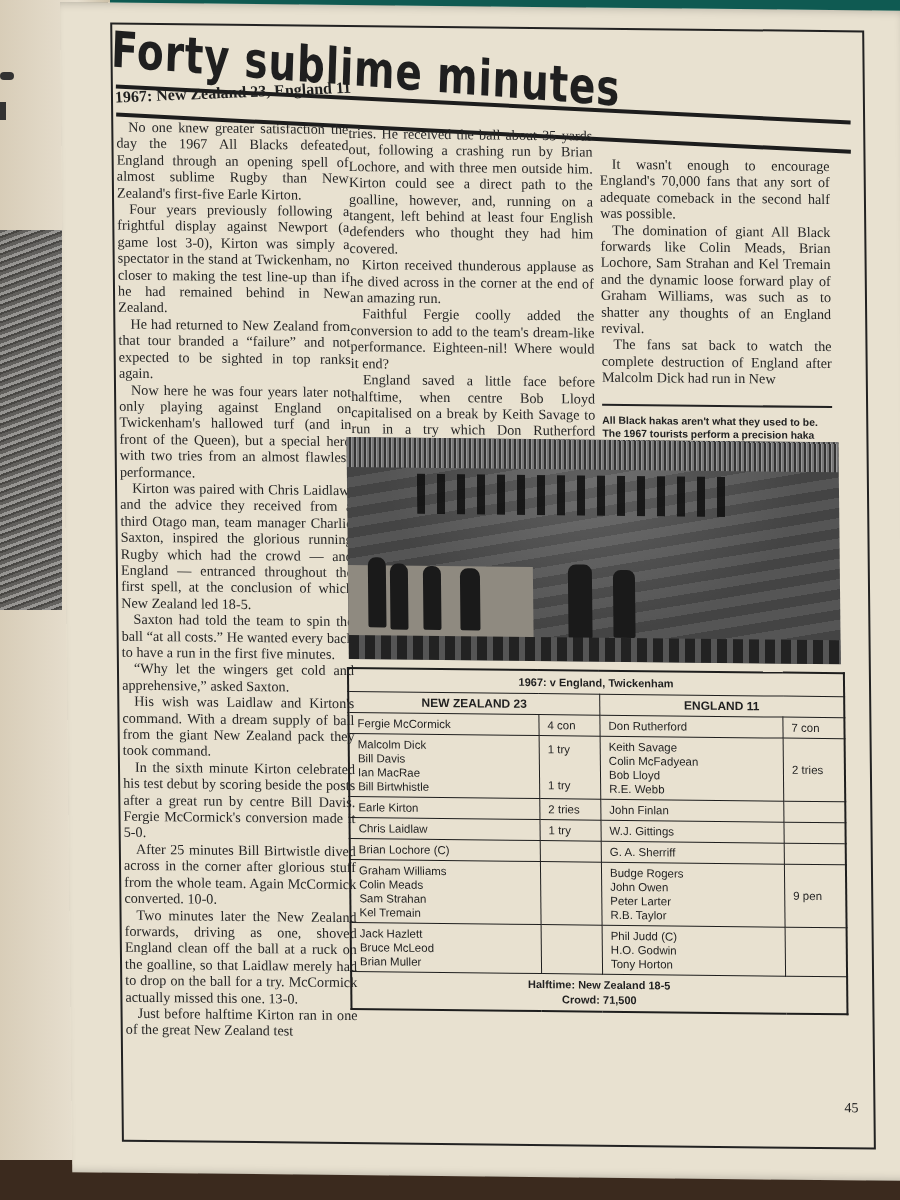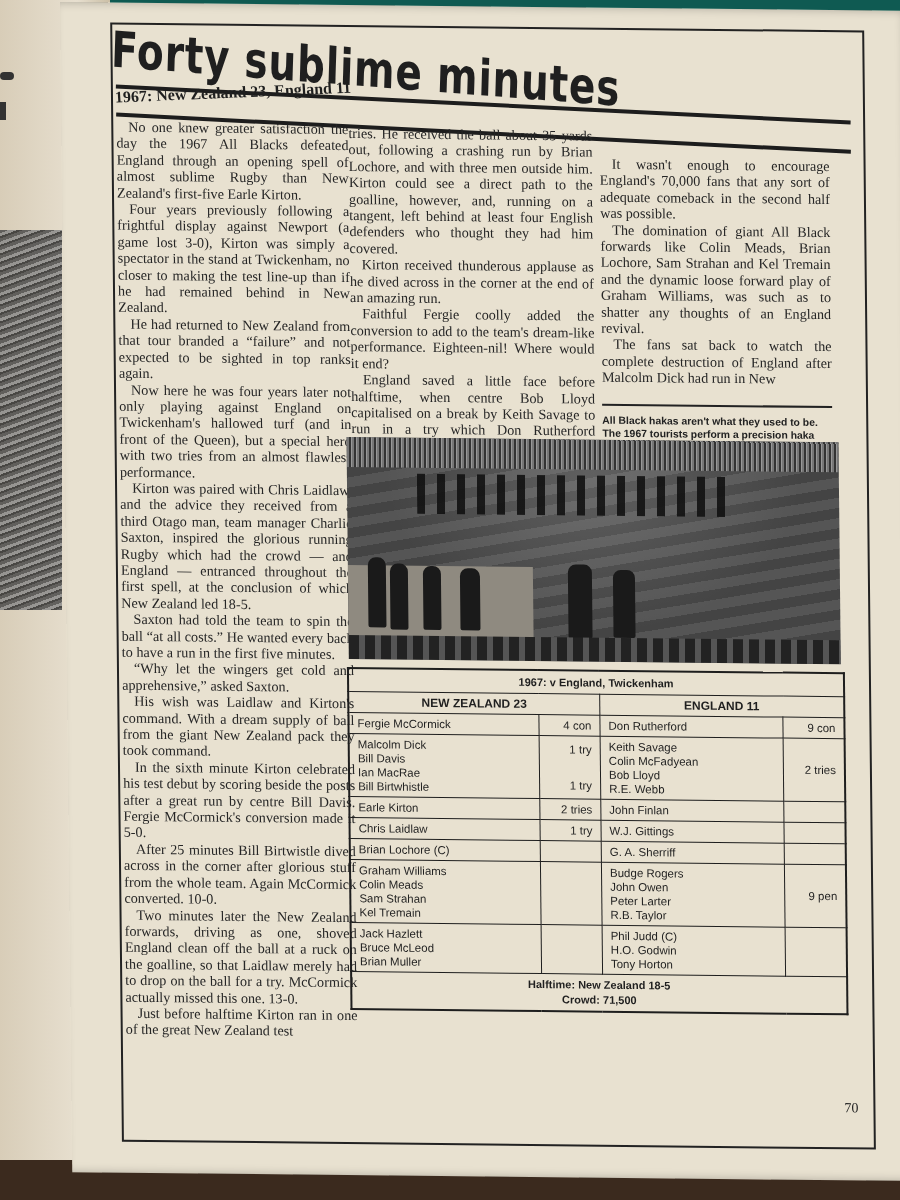--- a/index.html
+++ b/index.html
@@ -75,21 +75,21 @@
   .photo .spectators { position: absolute; left: 0; bottom: 0; width: 100%; height: 24px;
     background: repeating-linear-gradient(90deg, #222 0 10px, #555 10px 16px); }
   .scoretable {
     position: absolute; left: 280px; top: 662px; width: 498px;
     border: 2px solid #1e1e1e; border-collapse: collapse;
     font-family: "Liberation Sans", sans-serif; font-size: 11.5px; color: #1f1f1f;
   }
   .scoretable td, .scoretable th { border: 1.5px solid #1e1e1e; padding: 3px 8px; vertical-align: middle; }
   .scoretable th { font-weight: bold; font-size: 12px; }
   .scoretable .cap { text-align: center; font-weight: bold; font-size: 11px; padding: 5px; }
-  .scoretable .sc { text-align: right; width: 44px; white-space: nowrap; }
+  .scoretable .sc { text-align: left; width: 44px; white-space: nowrap; }
   .scoretable .names div { line-height: 14px; }
   .scoretable .foot { text-align: center; font-weight: bold; font-size: 11px; }
   .scoretable .foot div { line-height: 15px; }
   .pagenum { position: absolute; left: 773px; top: 1090px; font-size: 14px; color: #222; }
 </style>
 </head>
 <body>
 
 <div class="left-page">
   <div class="left-mark"></div>
@@ -160,21 +160,21 @@
     <tr>
       <td class="names">
             <div>Fergie McCormick</div>
           </td>
       <td class="sc">
             <div>4 con</div>
           </td>
       <td class="names">
             <div>Don Rutherford</div>
           </td>
-      <td class="sc">9 con</td>
+      <td class="sc">7 con</td>
     </tr>
     <tr>
       <td class="names">
         <div>Malcolm Dick</div>
             <div>Bill Davis</div>
         <div>Ian MacRae</div>
             <div>Bill Birtwhistle</div>
       </td>
       <td class="sc">
         <div>1 try</div>
@@ -258,14 +258,14 @@
     </tr>
     <tr>
       <td class="foot" colspan="4">
         <div>Halftime: New Zealand 18-5</div>
         <div>Crowd: 71,500</div>
       </td>
     </tr>
   </tbody>
     </table>
 
-  <div class="pagenum">70</div>
+  <div class="pagenum">45</div>
 </div>
 
 </body></html>

